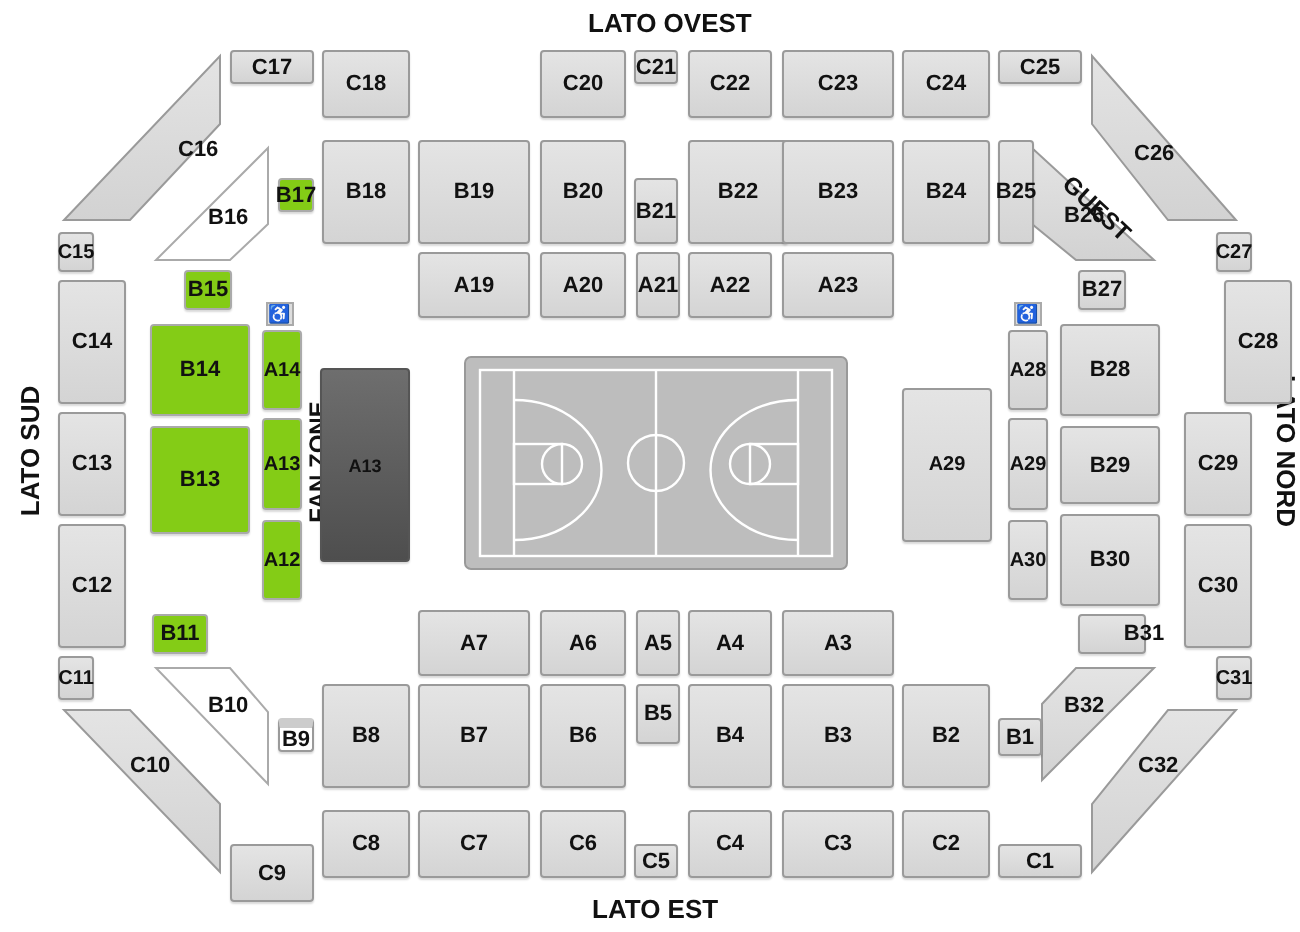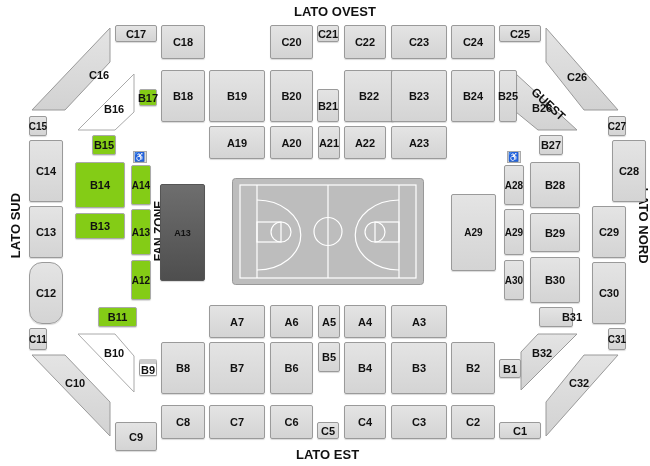--- a/index.html
+++ b/index.html
@@ -73,27 +73,27 @@
 
   <div class="sec" style="left:209px;top:126px;width:56px;height:33px;">A19</div>
   <div class="sec" style="left:270px;top:126px;width:43px;height:33px;">A20</div>
   <div class="sec" style="left:318px;top:126px;width:22px;height:33px;">A21</div>
   <div class="sec" style="left:344px;top:126px;width:42px;height:33px;">A22</div>
   <div class="sec" style="left:391px;top:126px;width:56px;height:33px;">A23</div>
 
   <div class="sec small" style="left:29px;top:116px;width:18px;height:20px;font-size:10px;">C15</div>
   <div class="sec" style="left:29px;top:140px;width:34px;height:62px;">C14</div>
   <div class="sec" style="left:29px;top:206px;width:34px;height:52px;">C13</div>
-  <div class="sec" style="left:29px;top:262px;width:34px;height:62px;border-radius:13px;">C12</div>
+  <div class="sec" style="left:29px;top:262px;width:34px;height:62px;">C12</div>
   <div class="sec small" style="left:29px;top:328px;width:18px;height:22px;font-size:10px;">C11</div>
 
   <div class="sec white" style="left:92px;top:135px;width:24px;height:20px;">B15</div>
   <div class="sec white" style="left:75px;top:162px;width:50px;height:46px;">B14</div>
-  <div class="sec white" style="left:75px;top:213px;width:50px;height:26px;text-align:center;">B13</div>
-  <div class="sec white" style="left:98px;top:307px;width:39px;height:20px;">B11</div>
+  <div class="sec white" style="left:75px;top:213px;width:50px;height:54px;text-align:center;">B13</div>
+  <div class="sec white" style="left:76px;top:307px;width:28px;height:20px;">B11</div>
   <div class="sec" style="left:139px;top:359px;width:18px;height:17px;background:#fff;border-top:5px solid #ccc;">B9</div>
 
   <div class="wc" style="left:133px;top:151px;">♿</div>
   <div class="sec white small" style="left:131px;top:165px;width:20px;height:40px;">A14</div>
   <div class="sec white small" style="left:131px;top:209px;width:20px;height:46px;">A13</div>
   <div class="sec white small" style="left:131px;top:260px;width:20px;height:40px;">A12</div>
 
   <div class="side vert-l" style="left:124px;top:224px;width:70px;text-align:center;font-size:12px;">FAN ZONE</div>
   <div class="sec dark" style="left:160px;top:184px;width:45px;height:97px;">A13</div>
 

